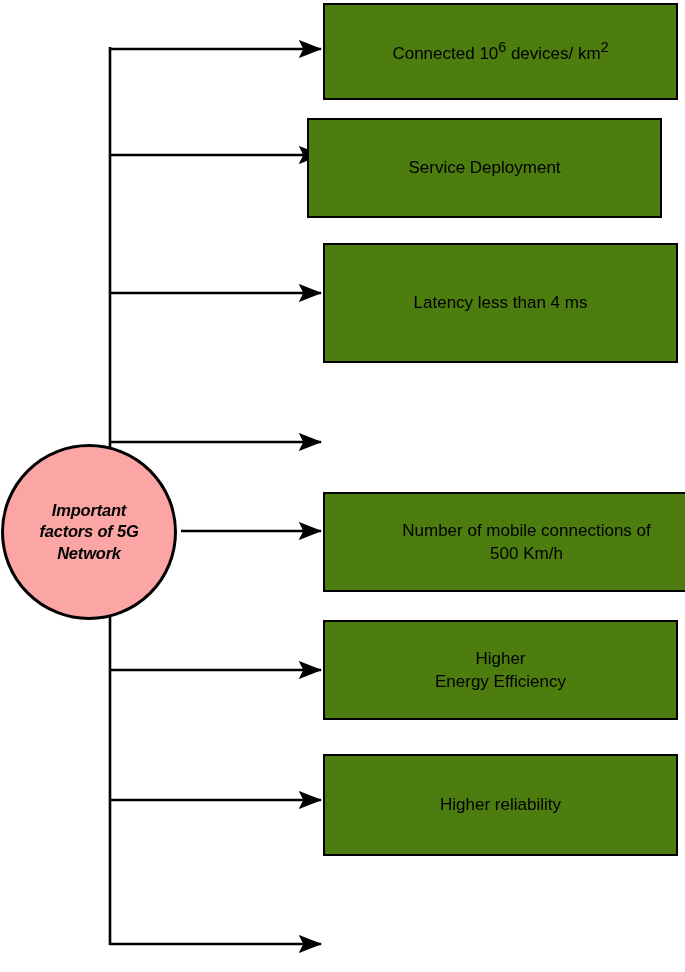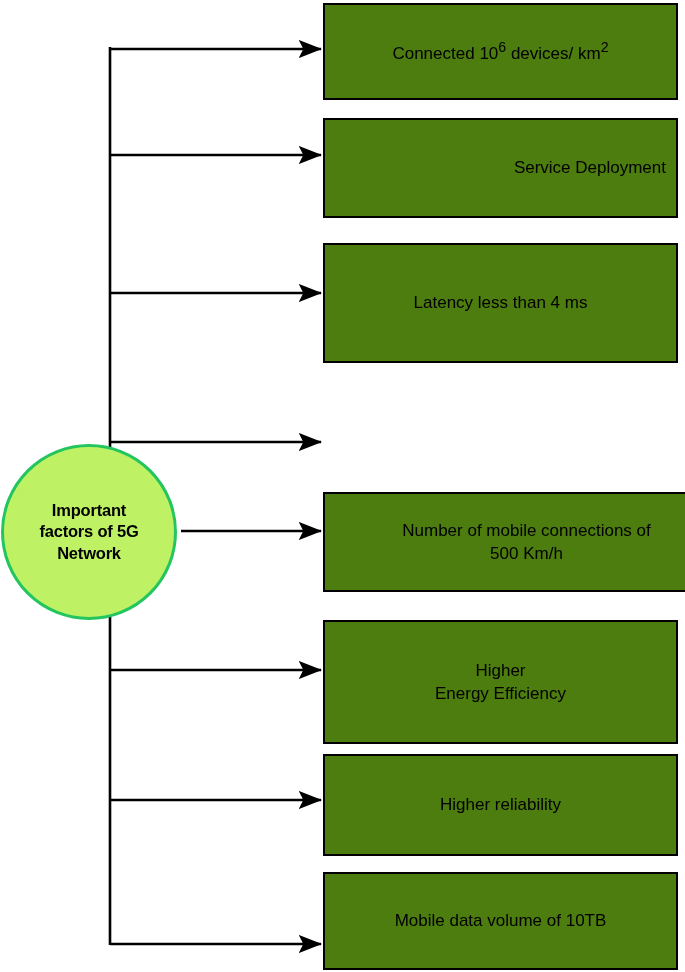--- a/index.html
+++ b/index.html
@@ -22,28 +22,29 @@
     width: 685px;
     height: 972px;
     pointer-events: none;
   }
   .hub {
     position: absolute;
     left: 1px;
     top: 444px;
     width: 176px;
     height: 176px;
-    border: 3px solid #22c55e;
+    border: 3px solid #000000;
     border-radius: 50%;
     box-sizing: border-box;
-    background: #bef264;
+    background: #fca5a5;
     display: flex;
     align-items: center;
     justify-content: center;
     z-index: 3;
+    font-style: italic;
   }
   .hub-label {
     font-size: 16.5px;
     font-weight: bold;
     line-height: 1.28;
     text-align: center;
     color: #000000;
     white-space: pre-line;
     letter-spacing: -0.2px;
   }
@@ -94,34 +95,31 @@
 
   <div class="hub" style="left: 1px; top: 444px; width: 176px; height: 176px;">
     <div class="hub-label">Important
 factors of 5G
 Network</div>
   </div>
 
   <div class="node" style="left: 323px; top: 3px; width: 355px; height: 97px;">
     <div class="node-label">Connected 10<sup>6</sup> devices/ km<sup>2</sup></div>
   </div>
-  <div class="node" style="left: 323px; top: 118px; width: 355px; height: 100px; justify-content: flex-end;">
+  <div class="node" style="left: 307px; top: 118px; width: 355px; height: 100px;">
     <div class="node-label">Service Deployment</div>
   </div>
   <div class="node" style="left: 323px; top: 243px; width: 355px; height: 120px;">
     <div class="node-label">Latency  less than 4 ms</div>
   </div>
   <div class="node" style="left: 323px; top: 492px; width: 407px; height: 100px;">
     <div class="node-label">Number of mobile connections of
 500 Km/h</div>
   </div>
-  <div class="node" style="left: 323px; top: 620px; width: 355px; height: 124px;">
+  <div class="node" style="left: 323px; top: 620px; width: 355px; height: 100px;">
     <div class="node-label">Higher
 Energy Efficiency</div>
   </div>
   <div class="node" style="left: 323px; top: 754px; width: 355px; height: 102px;">
     <div class="node-label">Higher reliability</div>
   </div>
-  <div class="node" style="left: 323px; top: 872px; width: 355px; height: 98px;">
-    <div class="node-label">Mobile data volume of 10TB</div>
-  </div>
 
 </div>
 
 </body></html>

